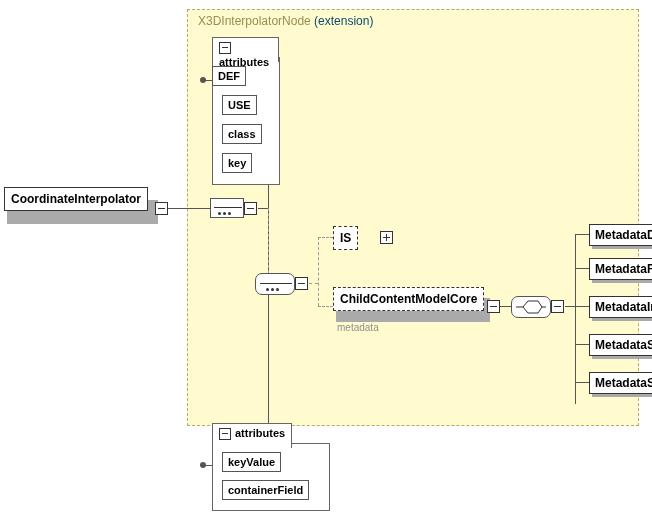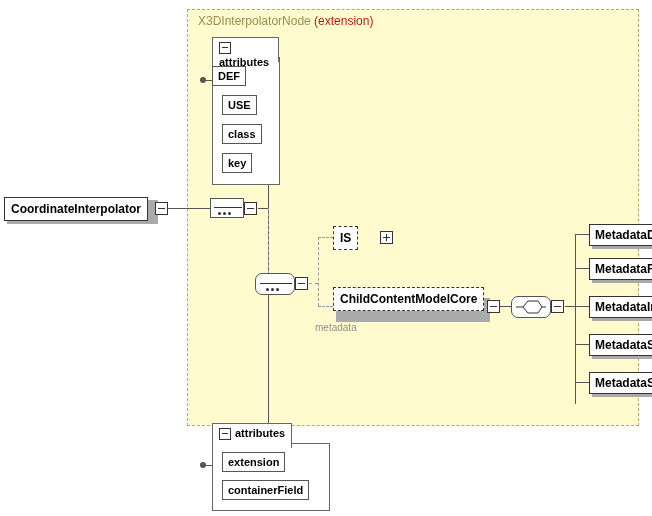--- a/index.html
+++ b/index.html
@@ -1,19 +1,19 @@
 <!DOCTYPE html>
 <html><head>
 <meta charset="utf-8">
 <style>
   html,body{margin:0;padding:0}
   body{width:652px;height:516px;background:#fff;font-family:Verdana,Arial,sans-serif;position:relative;overflow:hidden}
   .ext{position:absolute;left:187px;top:9px;width:452px;height:417px;border:1px dashed #b0a870;background:#fffbcf;box-sizing:border-box}
   .ext-title{position:absolute;left:10px;top:4px;font-size:12px;color:#998e50}
-  .ext-title .ex{color:#b91c1c}
+  .ext-title .ex{color:#0c4a6e}
   .node{position:absolute;background:#fff;border:1px solid #333;padding:4px 6px;font-size:12px;font-weight:bold;line-height:14px;box-sizing:border-box}
   .sh{position:absolute;background:#aaa}
   .attr{position:absolute;background:#fff;border:1px solid #555;padding:2px 5px;font-size:11px;font-weight:bold;line-height:14px}
   .cbox{position:absolute;width:11px;height:11px;border:1px solid #333;background:#fff}
   .cbox::before,.cbox::after{content:"";position:absolute;background:#333}
   .cbox.min::before{left:2px;top:5px;width:7px;height:1px}
   .cbox.pls::before{left:2px;top:5px;width:7px;height:1px}
   .cbox.pls::after{left:5px;top:2px;width:1px;height:7px}
   
   .joint{position:absolute;border:1px solid #555;background:#fff;box-sizing:border-box}
@@ -38,21 +38,21 @@
 </head>
 <body>
 
 <div class="ext">
   <div class="ext-title">
     <span>X3DInterpolatorNode</span> <span class="ex">(extension)</span>
   </div>
 </div>
 
 <div class="sh" style="left:7px;top:200px;width:151px;height:24px"></div>
-<div class="node" style="left:4px;top:197px">
+<div class="node" style="left:4px;top:187px">
   <span>CoordinateInterpolator</span>
 </div>
 <div class="cbox min" style="left:155px;top:202px"></div>
 <div class="ln" style="left:168px;top:208px;width:42px;height:1px"></div>
 
 <div class="joint" style="left:210px;top:198px;width:34px;height:20px">
   <div style="position:absolute;left:3px;top:8px;width:28px;height:1px;background:#333"></div>
   <span class="dots" style="position:absolute;left:6px;top:5px"><span></span><span></span><span></span></span>
 </div>
 <div class="cbox min" style="left:244px;top:202px"></div>
@@ -87,21 +87,21 @@
   <span>IS</span>
 </div>
 <div class="cbox pls" style="left:380px;top:231px"></div>
 
 <div class="ln d h" style="left:318px;top:306px;width:15px;height:1px"></div>
 <div class="sh" style="left:336px;top:298px;width:154px;height:24px"></div>
 <div class="node" style="left:333px;top:287px;border-style:dashed">
   <span>ChildContentModelCore</span>
 </div>
 <div class="cbox min" style="left:487px;top:300px"></div>
-<div class="lbl" style="left:315px;top:322px">metadata</div>
+<div class="lbl" style="left:337px;top:322px">metadata</div>
 <div class="ln" style="left:500px;top:306px;width:11px;height:1px"></div>
 
 <div class="joint round" style="left:511px;top:296px;width:40px;height:22px"></div>
 <div class="jopt" style="left:516px;top:298px">
   <svg width="30" height="18">
       <path d="M0 9 L7 9 L12 3 L22 3 M7 9 L12 15 L22 15 M22 3 L26 9 L30 9 M22 15 L26 9" stroke="#333" fill="none" stroke-width="1"></path>
     </svg>
 </div>
 <div class="cbox min" style="left:551px;top:300px"></div>
 <div class="ln" style="left:565px;top:306px;width:10px;height:1px"></div>
@@ -129,14 +129,14 @@
 
 <div class="ln" style="left:575px;top:403px;width:0;height:0"></div>
 
 <div class="ln" style="left:203px;top:465px;width:65px;height:1px"></div>
 <div class="dot" style="left:200px;top:462px"></div>
 <div class="grp" style="left:212px;top:443px;width:116px;height:66px">
   <div class="tab">
     <span class="cb"></span><span>attributes</span>
   </div>
 </div>
-<div class="attr" style="left:222px;top:452px"><span>extension</span></div>
+<div class="attr" style="left:222px;top:452px"><span>keyValue</span></div>
 <div class="attr" style="left:222px;top:480px"><span>containerField</span></div>
 
 </body></html>

